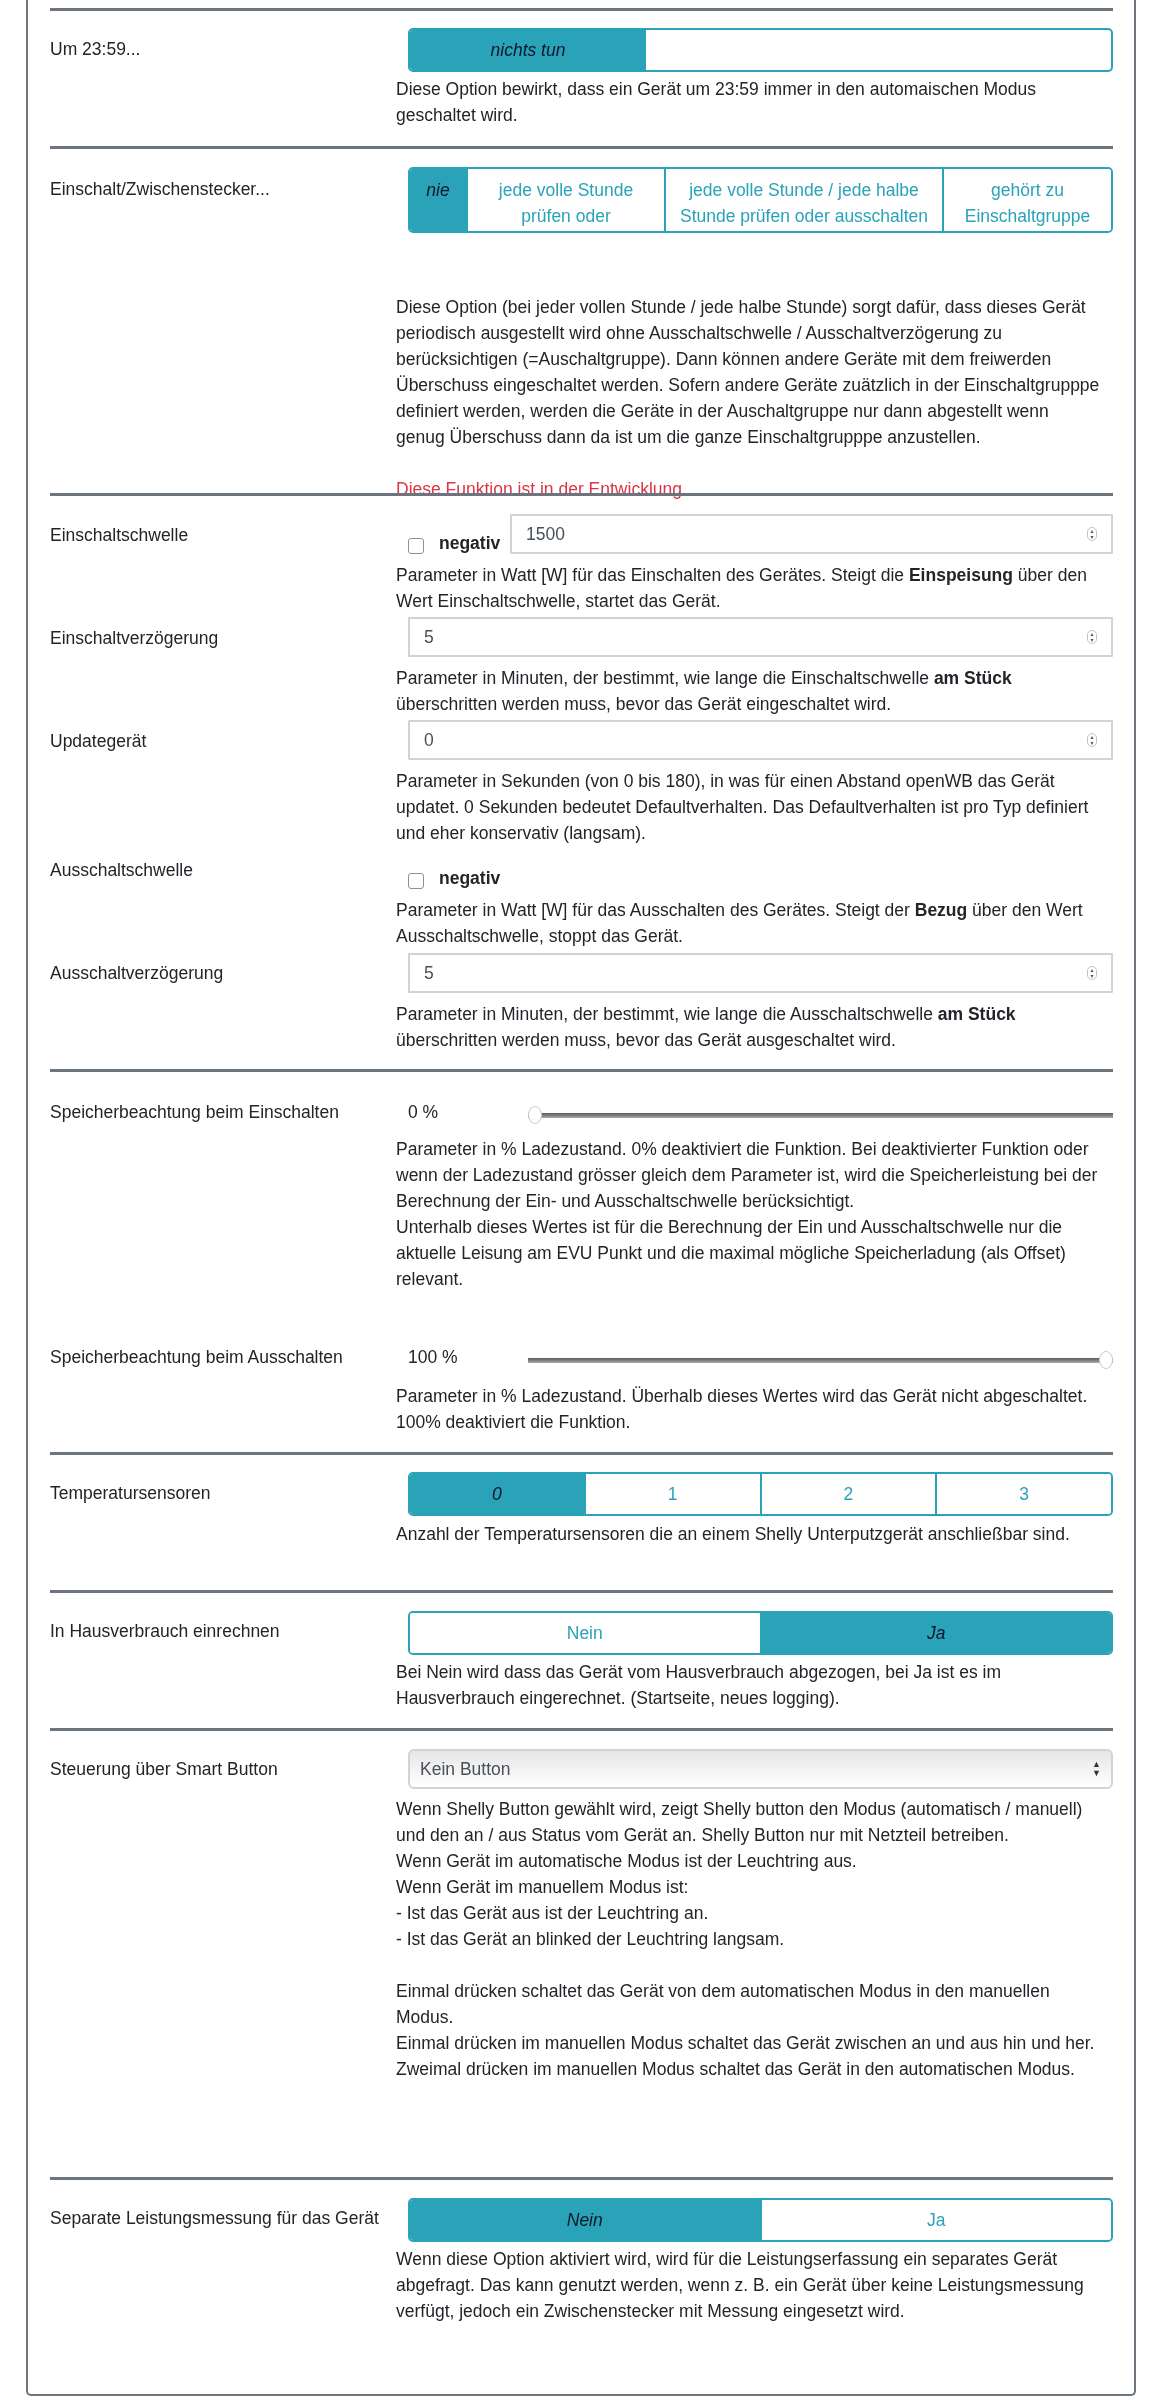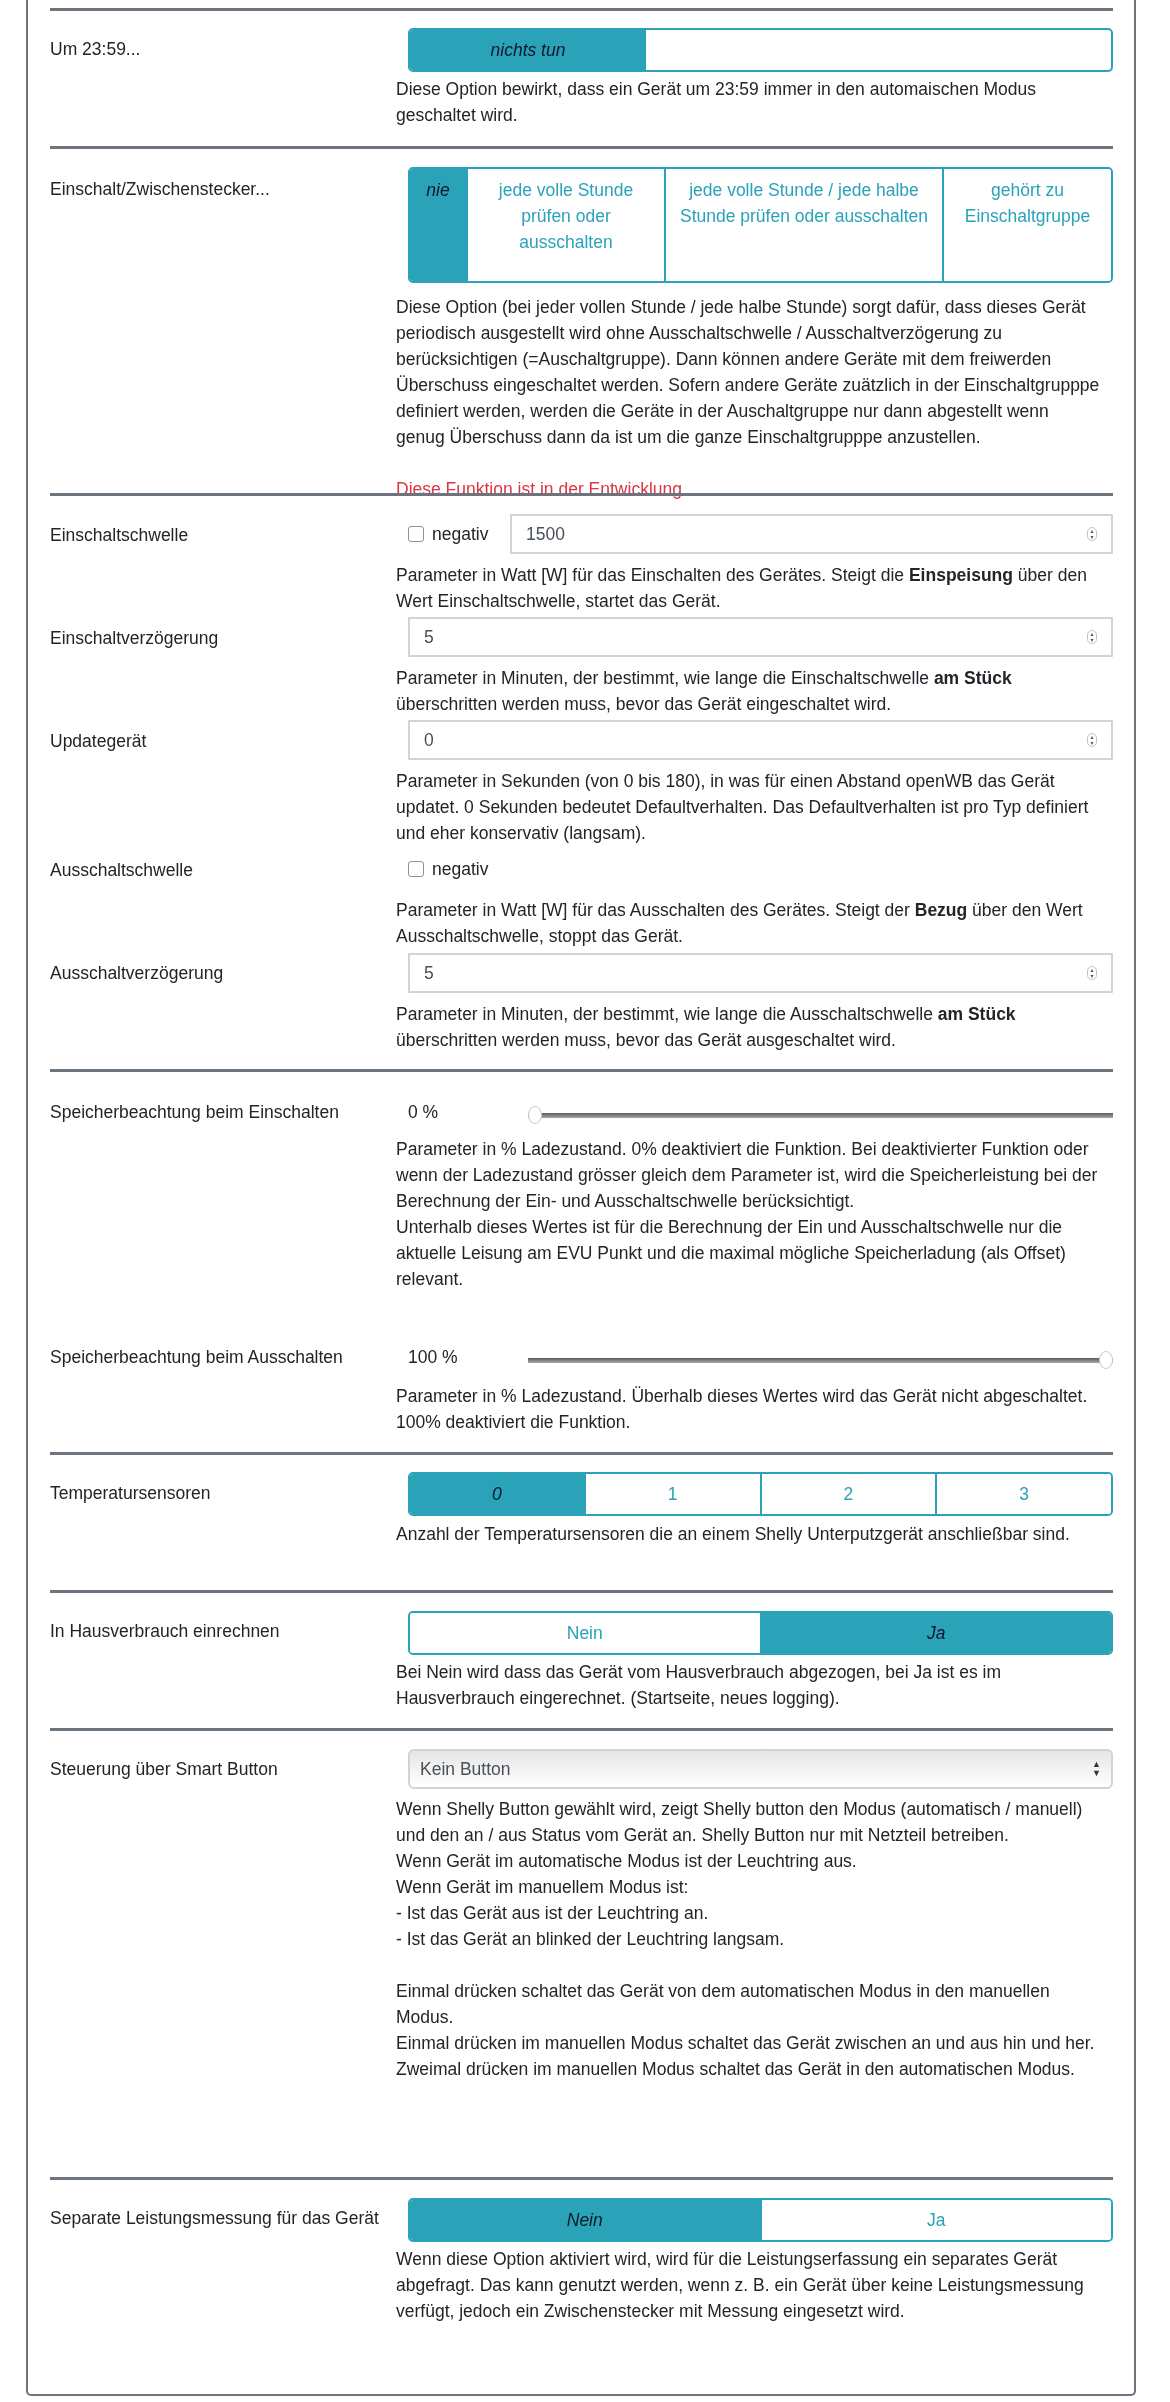--- a/index.html
+++ b/index.html
@@ -94,22 +94,23 @@
     line-height: 6px;
     color: #555;
     text-align: center;
   }
   .neg {
     position: absolute;
     left: 0;
     top: 0;
     height: 40px;
     display: flex;
-    align-items: center;
-    gap: 8px;
+    align-items: flex-end;
+    gap: 15px;
+    font-weight: bold;
   }
   .chk {
     width: 16px;
     height: 16px;
     border: 1.5px solid #8a9199;
     border-radius: 3px;
     background: #fff;
   }
   .slider-wrap {
     position: absolute;
@@ -164,21 +165,21 @@
 <div class="ctrl" style="top:28px">
   <div class="btngroup" style="height:44px">
     <div class="seg active" style="flex:0 0 236px">nichts tun</div>
   </div>
 </div>
 <div class="help" style="top:76px">Diese Option bewirkt, dass ein Gerät um 23:59 immer in den automaischen Modus geschaltet wird.</div>
 
 <div class="hr" style="top:146px"></div>
 <div class="label" style="top:176px">Einschalt/Zwischenstecker...</div>
 <div class="ctrl" style="top:167px">
-  <div class="btngroup" style="height:116px">
+  <div class="btngroup" style="height:66px">
     <div class="seg active" style="flex:0 0 56px; align-items:flex-start; padding-top:8px">nie</div>
     <div class="seg" style="flex:0 0 198px; align-items:flex-start; padding-top:8px">jede volle Stunde prüfen oder ausschalten</div>
     <div class="seg" style="flex:0 0 278px; align-items:flex-start; padding-top:8px">jede volle Stunde / jede halbe Stunde prüfen oder ausschalten</div>
     <div class="seg" style="align-items:flex-start; padding-top:8px">gehört zu Einschaltgruppe</div>
   </div>
 </div>
 <div class="help" style="top:268px">
   <span>Diese Option (bei jeder vollen Stunde / jede halbe Stunde) sorgt dafür, dass dieses Gerät periodisch ausgestellt wird ohne Ausschaltschwelle / Ausschaltverzögerung zu berücksichtigen (=Auschaltgruppe). Dann können andere Geräte mit dem freiwerden Überschuss eingeschaltet werden. Sofern andere Geräte zuätzlich in der Einschaltgrupppe definiert werden, werden die Geräte in der Auschaltgruppe nur dann abgestellt wenn genug Überschuss dann da ist um die ganze Einschaltgrupppe anzustellen.</span><br>
   <span class="red">Diese Funktion ist in der Entwicklung.</span>
 </div>

